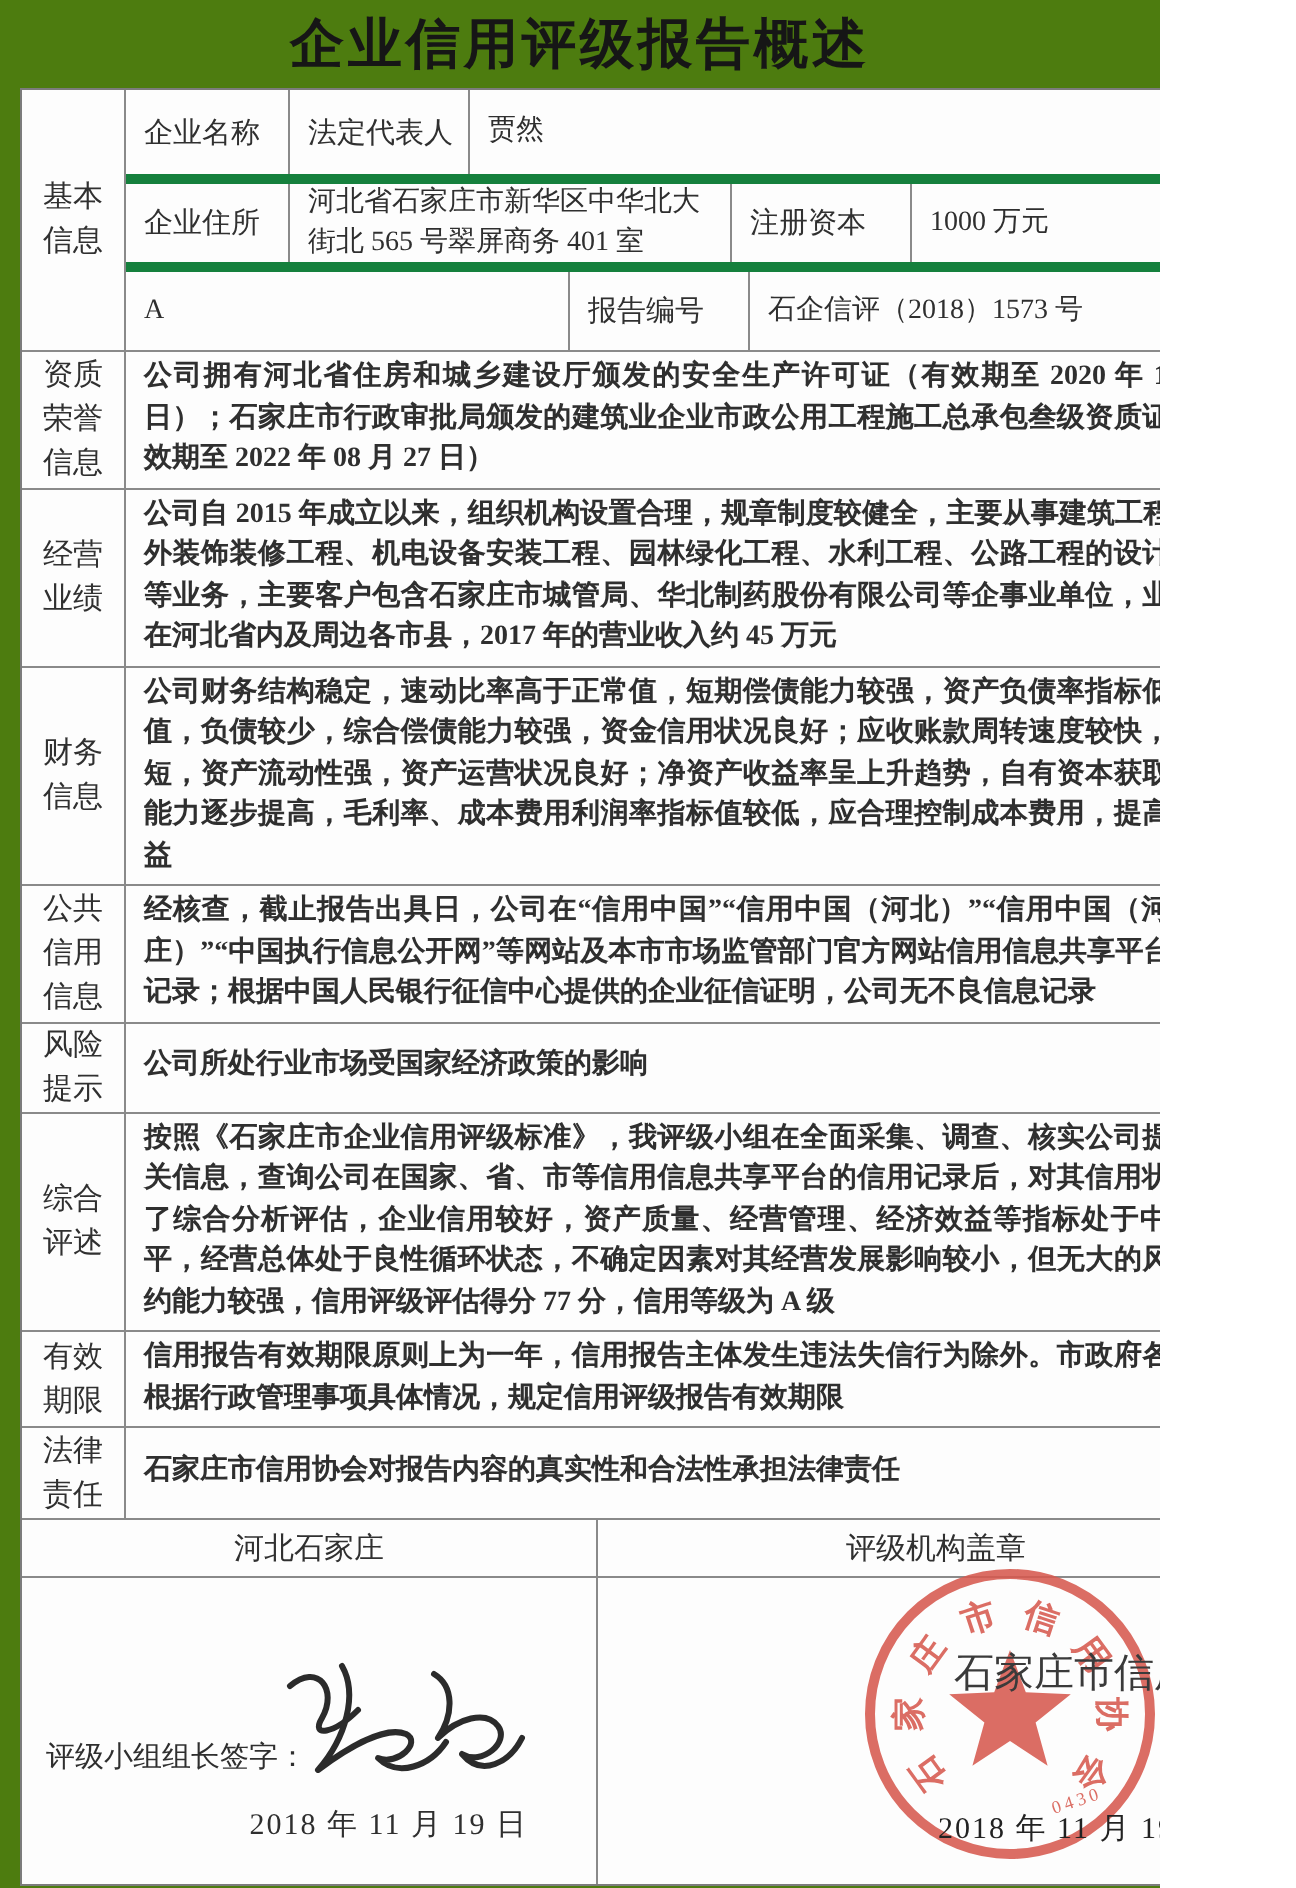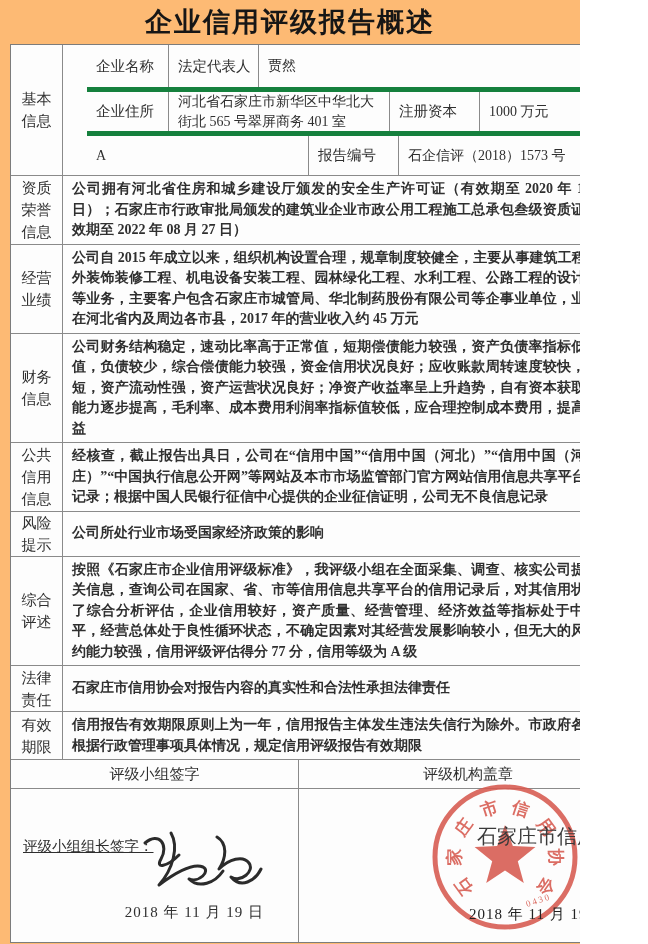--- a/index.html
+++ b/index.html
@@ -1,18 +1,18 @@
 <!DOCTYPE html>
 <html><head>
 <meta charset="utf-8">
 <style>
   html,body{margin:0;padding:0;background:#ffffff;}
   .page{
     position:relative;width:580px;height:944px;overflow:hidden;
-    background:#fdba74;color:#2f2f2f;
+    background:#4d7c0f;color:#2f2f2f;
     font-family:"Liberation Serif","DejaVu Serif",serif;
   }
   *{box-sizing:border-box;}
   .doc-title{
     text-align:center;font-size:27px;font-weight:bold;color:#161616;
     padding-top:6px;letter-spacing:2px;line-height:32px;
   }
   .tbl{
     position:absolute;left:10px;top:44px;width:628px;
     border:1.5px solid #7c7c7c;background:#fdfdfd;
@@ -21,38 +21,38 @@
   .row + .row{border-top:1px solid #8a8a8a;}
   .row > * + *{border-left:1px solid #8a8a8a;}
   .sec-cell{
     width:51px;flex:none;display:flex;align-items:center;justify-content:center;
     text-align:center;white-space:pre-line;font-size:15px;line-height:22px;color:#303030;
   }
   .text-cell{
     flex:1;display:flex;align-items:center;
     padding:3px 9px;font-size:14px;line-height:20.5px;text-align:justify;font-weight:bold;
   }
-  .nested{flex:1;display:flex;flex-direction:column;padding-left:24px;}
+  .nested{flex:1;display:flex;flex-direction:column;}
   .nrow{display:flex;}
   .nrow + .nrow{border-top:5px solid #15803d;}
   .nrow > * + *{border-left:1px solid #8a8a8a;}
   .flabel{
     flex:none;display:flex;align-items:center;
     padding-left:9px;font-size:14.5px;color:#303030;
   }
   .val{
     display:flex;align-items:center;padding:2px 9px;
     font-size:14px;line-height:20px;
   }
   .hdr-cell{
     display:flex;align-items:center;justify-content:center;
     font-size:15px;color:#303030;
   }
   .sign-cell{position:relative;overflow:visible;}
-  .leader-label{position:absolute;left:12px;top:48px;font-size:14.5px;text-decoration:underline;}
+  .leader-label{position:absolute;left:12px;top:80px;font-size:14.5px;}
   .sig-svg{position:absolute;left:118px;top:34px;}
   .date-left{position:absolute;right:34px;bottom:20px;font-size:15px;letter-spacing:1px;}
   .seal-svg{position:absolute;left:128px;top:-10px;opacity:.88;}
   .agency-name{position:absolute;left:178px;top:34px;font-size:20px;color:#3a3a3a;}
   .date-right{position:absolute;left:170px;bottom:18px;font-size:15px;letter-spacing:1px;color:#222;}
 </style>
 </head>
 <body>
 
 <div class="page">
@@ -127,38 +127,38 @@
     </div>
 
     <div class="row" style="min-height:106px">
       <div class="sec-cell">综合
 评述</div>
       <div class="text-cell">
           <span>按照《石家庄市企业信用评级标准》，我评级小组在全面采集、调查、核实公司提供的相关信息，查询公司在国家、省、市等信用信息共享平台的信用记录后，对其信用状况进行了综合分析评估，企业信用较好，资产质量、经营管理、经济效益等指标处于中上等水平，经营总体处于良性循环状态，不确定因素对其经营发展影响较小，但无大的风险，履约能力较强，信用评级评估得分 77 分，信用等级为 A 级</span>
         </div>
     </div>
 
+    <div class="row" style="min-height:48px">
+      <div class="sec-cell">有效
+期限</div>
+      <div class="text-cell">
+          <span>信用报告有效期限原则上为一年，信用报告主体发生违法失信行为除外。市政府各部门可根据行政管理事项具体情况，规定信用评级报告有效期限</span>
+        </div>
+    </div>
+
     <div class="row" style="min-height:46px">
       <div class="sec-cell">法律
 责任</div>
       <div class="text-cell">
           <span>石家庄市信用协会对报告内容的真实性和合法性承担法律责任</span>
         </div>
     </div>
 
-    <div class="row" style="min-height:48px">
-      <div class="sec-cell">有效
-期限</div>
-      <div class="text-cell">
-          <span>信用报告有效期限原则上为一年，信用报告主体发生违法失信行为除外。市政府各部门可根据行政管理事项具体情况，规定信用评级报告有效期限</span>
-        </div>
-    </div>
-
     <div class="row" style="height:29px">
-      <div class="hdr-cell" style="width:287px;flex:none">评级小组签字</div>
+      <div class="hdr-cell" style="width:287px;flex:none">河北石家庄</div>
       <div class="hdr-cell" style="flex:1">评级机构盖章</div>
     </div>
 
     <div class="row" style="height:154px">
       <div class="sign-cell" style="width:287px;flex:none">
         <span class="leader-label">评级小组组长签字：</span>
         <svg class="sig-svg" width="140" height="78" viewBox="0 0 140 78">
           <g stroke="#2b2b2b" stroke-width="3" fill="none" stroke-linecap="round" stroke-linejoin="round">
             <path d="M16,20 C30,8 40,22 32,36 C26,46 38,44 50,32"></path>
             <path d="M42,10 C50,24 44,46 30,62 C46,50 64,40 74,44 C82,48 70,60 60,56 C70,66 86,60 94,48"></path>

